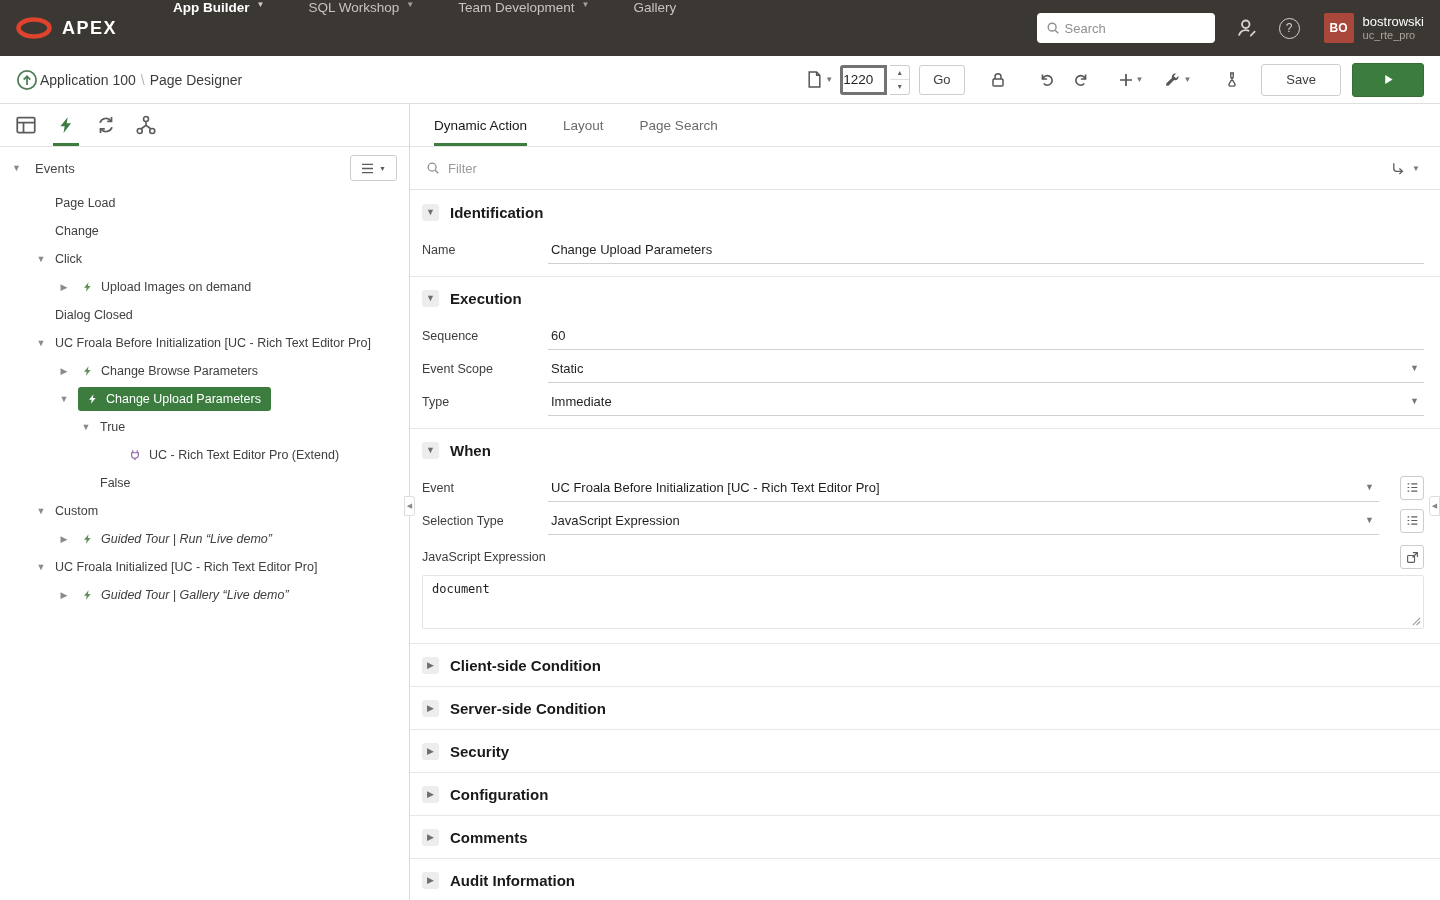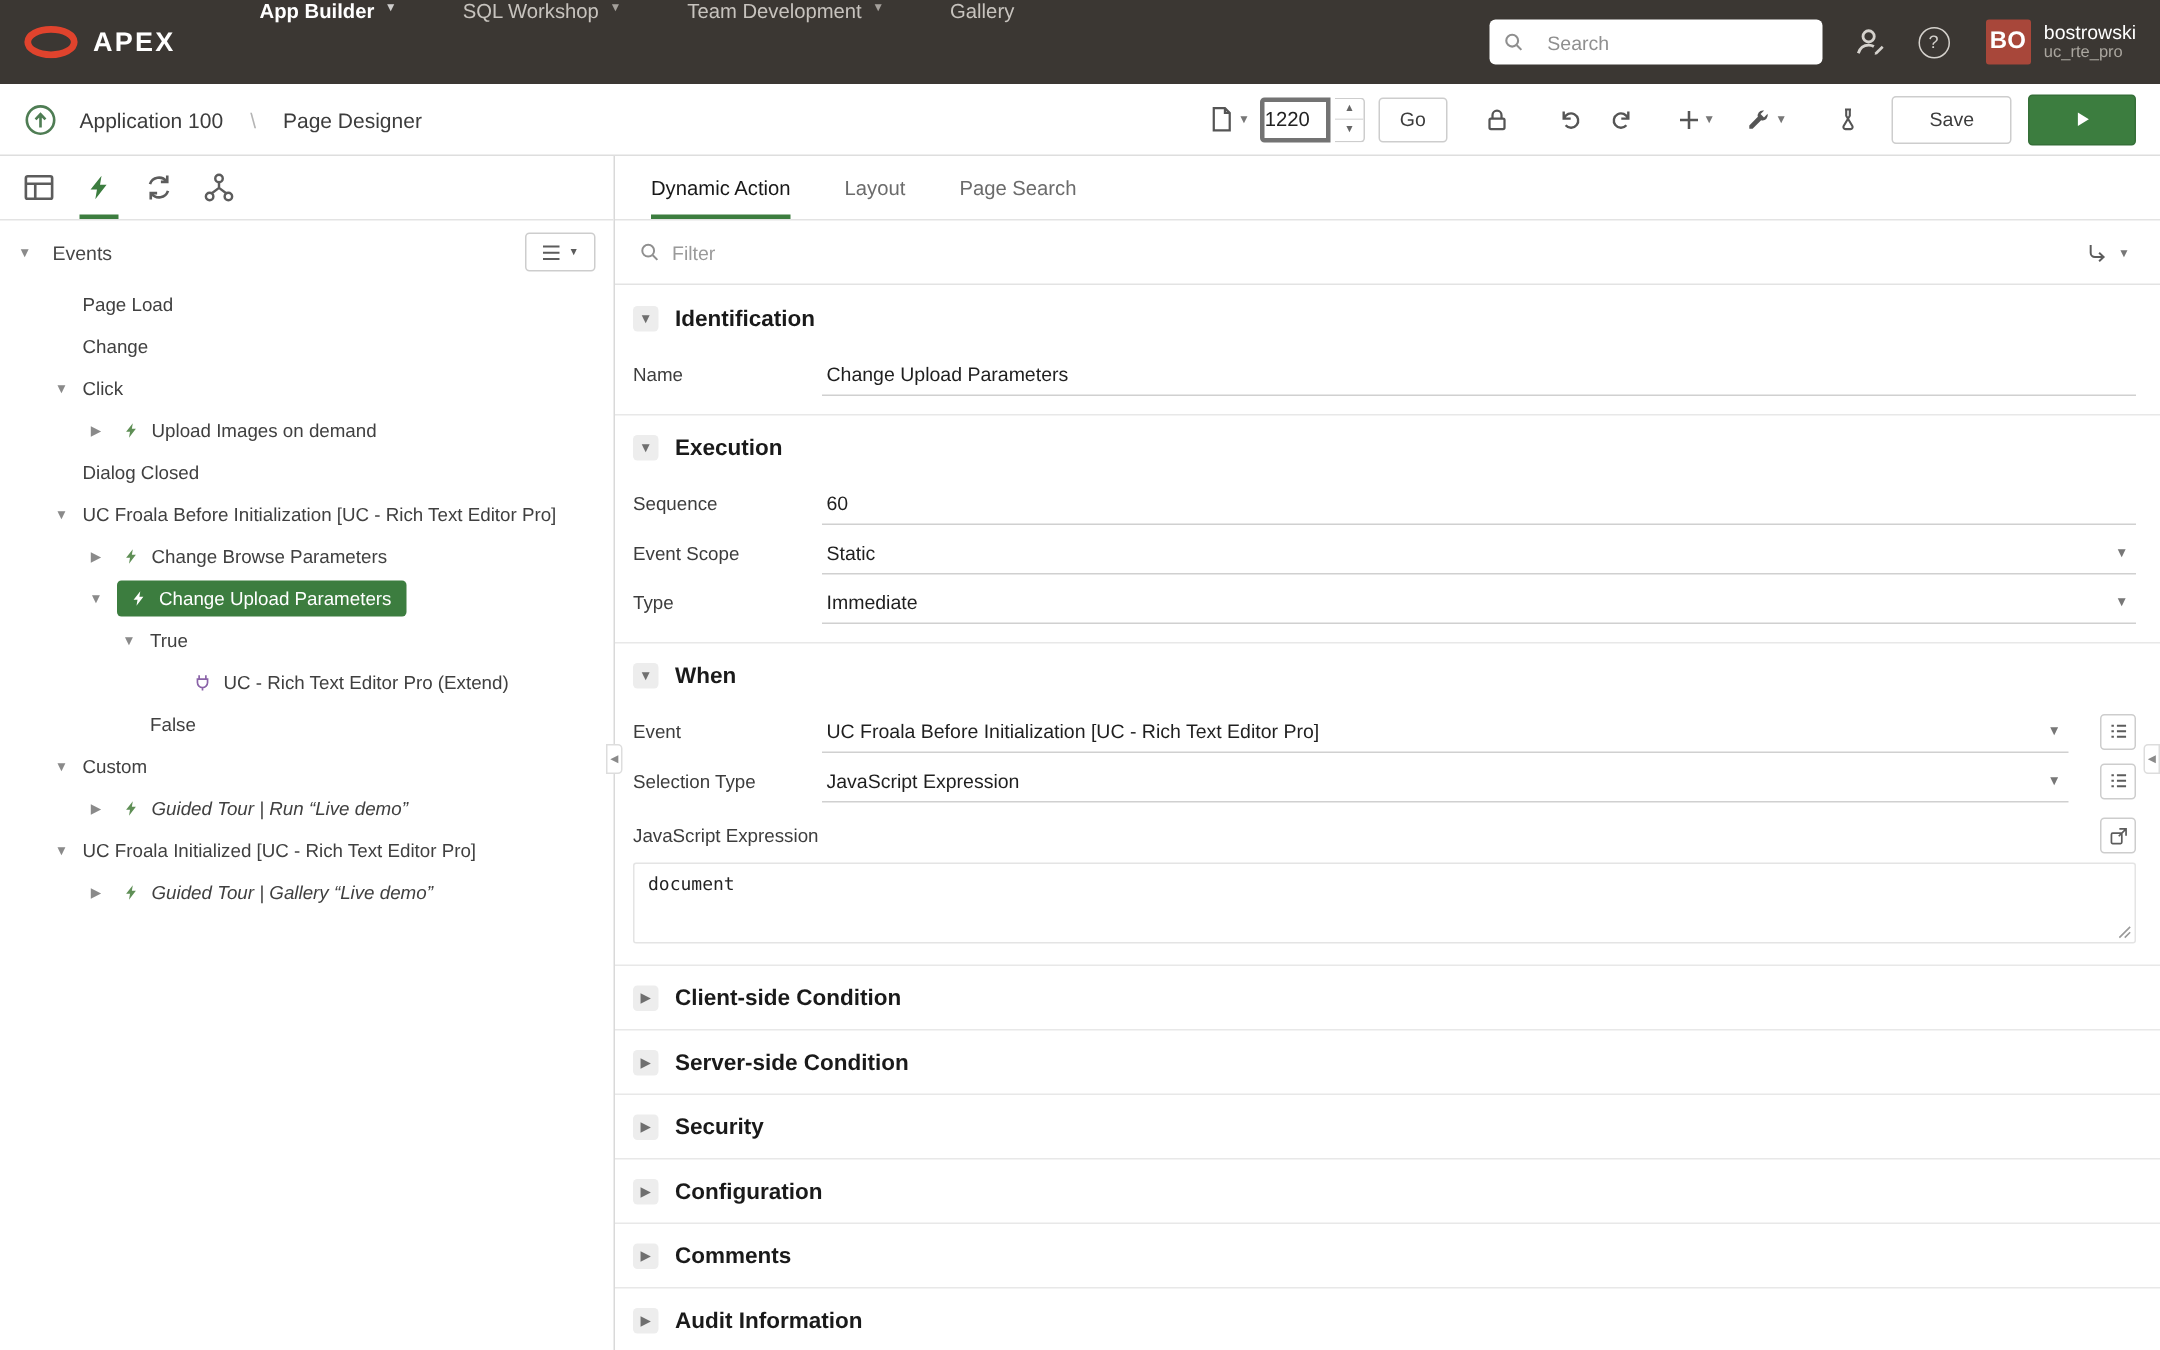--- a/index.html
+++ b/index.html
@@ -9,33 +9,33 @@
 
   
   .topbar { height:56px; background:#3b3733; display:flex; align-items:center; padding:0 16px; }
   .logo-wrap { display:flex; align-items:center; gap:10px; }
   .brand { color:#fff; font-weight:700; font-size:18px; letter-spacing:1.5px; }
   .nav { display:flex; margin-left:34px; height:56px; }
   .nav-item { display:flex; align-items:flex-start; padding:0 22px; color:#c7c3be; font-size:13.5px; cursor:pointer; }
   .nav-item.active { color:#fff; font-weight:700; }
   .nav-chev { font-size:8px; margin-left:7px; opacity:.75; }
   .hdr-right { margin-left:auto; display:flex; align-items:center; }
-  .hdr-search { width:222px; height:30px; background:#fff; border-radius:4px; display:flex; align-items:center; padding:0 9px; gap:16px; }
+  .hdr-search { width:178px; height:30px; background:#fff; border-radius:4px; display:flex; align-items:center; padding:0 9px; gap:5px; }
   .hdr-search input { border:none; outline:none; flex:1; font-size:13px; color:#333; background:transparent; }
   .hdr-search input::placeholder { color:#8f8f8f; }
   .hdr-icon { color:#d5d2cd; margin-left:22px; display:flex; align-items:center; cursor:pointer; }
   .help-circ { width:21px; height:21px; border:1.5px solid #d5d2cd; border-radius:50%; display:flex; align-items:center; justify-content:center; font-size:12px; }
-  .avatar { width:30px; height:30px; background:#a8473a; color:#fff; border-radius:2px; display:flex; align-items:center; justify-content:center; font-size:16px; font-weight:700; margin-left:24px; cursor:pointer; }
+  .avatar { width:30px; height:30px; background:#a8473a; color:#fff; border-radius:2px; display:flex; align-items:center; justify-content:center; font-size:12px; font-weight:700; margin-left:24px; cursor:pointer; }
   .user-meta { margin-left:9px; line-height:1.2; }
   .user-name { color:#fff; font-size:13px;text-align:right; }
   .user-ws { color:#aaa69f; font-size:11px; }
 
   
   .toolbar { height:48px; background:#fff; border-bottom:1px solid #dedede; display:flex; align-items:center; padding:0 16px; }
-  .crumb { display:flex; align-items:center; gap:15px; font-size:14px; color:#3c3c3c; }
+  .crumb { display:flex; align-items:center; gap:2px; font-size:14px; color:#3c3c3c; }
   .crumb-sep { color:#b5b5b5; margin:0 3px; }
   .tb-right { margin-left:auto; display:flex; align-items:center; gap:3px; }
   .icon-btn { min-width:32px; height:32px; display:flex; align-items:center; justify-content:center; color:#555; border-radius:3px; cursor:pointer; padding:0 4px; }
   .mini-chev { font-size:8px; color:#777; margin-left:3px; }
   .pg-num { width:47px; height:30px; border:3px solid #737373; border-radius:3px 0 0 3px; text-align:left; font-size:13.5px; color:#222; outline:none; }
   .spinner { width:20px; height:30px; border:1px solid #cdcdcd; border-left:none; border-radius:0 3px 3px 0; display:flex; flex-direction:column; }
   .spin-btn { flex:1; display:flex; align-items:center; justify-content:center; font-size:7px; color:#666; cursor:pointer; }
   .spin-btn + .spin-btn { border-top:1px solid #e0e0e0; }
   .btn { height:30px; padding:0 13px; border:1px solid #cdcdcd; border-radius:3px; background:#fff; font-size:13px; color:#3c3c3c; cursor:pointer; display:flex; align-items:center;text-align:center; }
   .btn-save { height:32px; padding:0 24px; margin-left:10px; }

